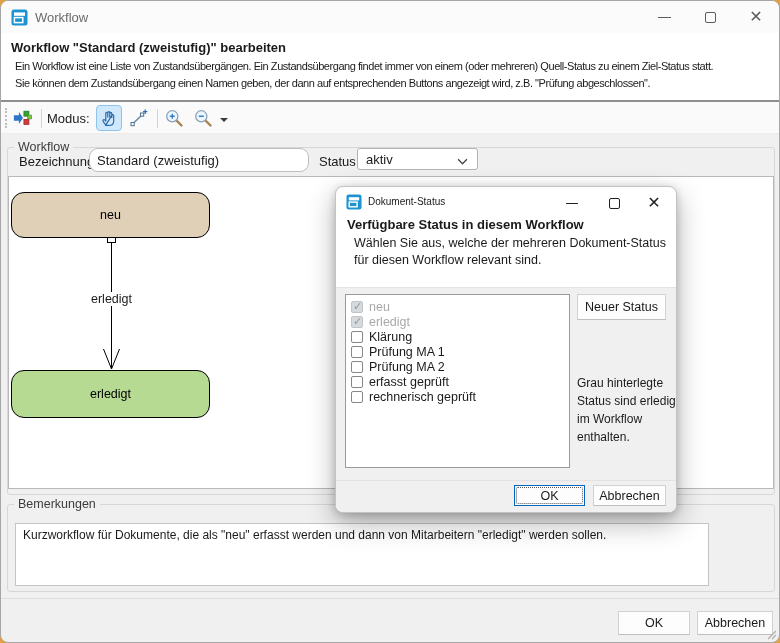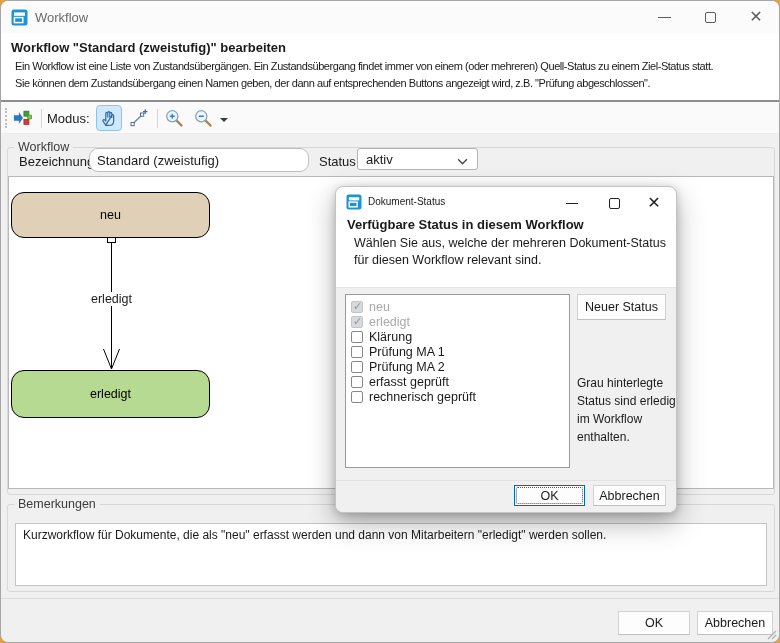--- a/index.html
+++ b/index.html
@@ -59,21 +59,21 @@
             border:1px solid #b9b9b9; overflow:hidden; }
   .edge-svg { position:absolute; left:0; top:0; }
   .node { position:absolute; left:2px; width:199px; border:1px solid #000; border-radius:13px;
           display:flex; align-items:center; justify-content:center; font-size:12.5px; color:#000; }
   .node-neu { top:15px; height:46px; background:#e0d0b8; }
   .node-erledigt { top:193px; height:48px; background:#b7da92; }
   .edge-label-wrap { position:absolute; left:0; top:112px; width:205px; text-align:center; }
   .edge-label { display:inline-block; background:#fff; padding:0 3px; font-size:12.5px; }
 
   
-  .bemerk-area { position:absolute; left:7px; top:18px; width:752px; height:63px; background:#fff;
+  .bemerk-area { position:absolute; left:7px; top:18px; width:694px; height:63px; background:#fff;
                  border:1px solid #c4c4c4; resize:none; font-family:inherit; font-size:12px;
                  padding:4px 7px; color:#1a1a1a; overflow:hidden; }
 
   
   .footer-divider { position:absolute; left:0; top:597px; width:100%; height:1px; background:#dcdcdc; }
   .btn { position:absolute; background:#fdfdfd; border:1px solid #d2d2d2; border-bottom-color:#bfbfbf;
          border-radius:0; font-family:inherit; font-size:12.5px; color:#1a1a1a;
          display:flex; align-items:center; justify-content:center; }
   .main-ok { left:617px; top:610px; width:72px; height:24px; }
   .main-cancel { left:696px; top:610px; width:76px; height:24px; }

